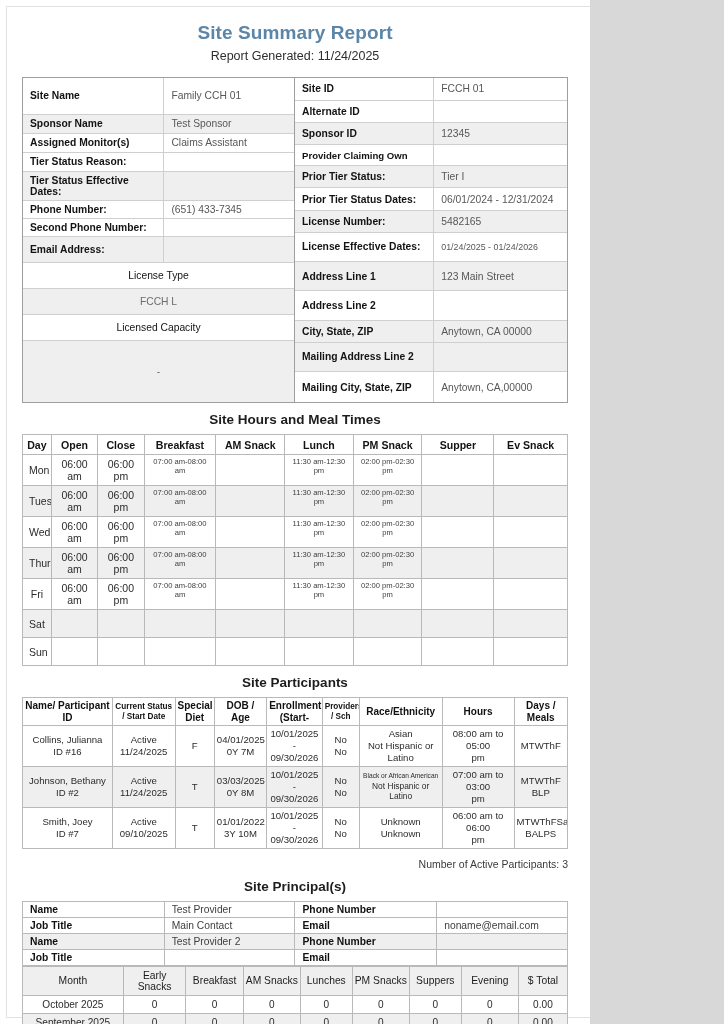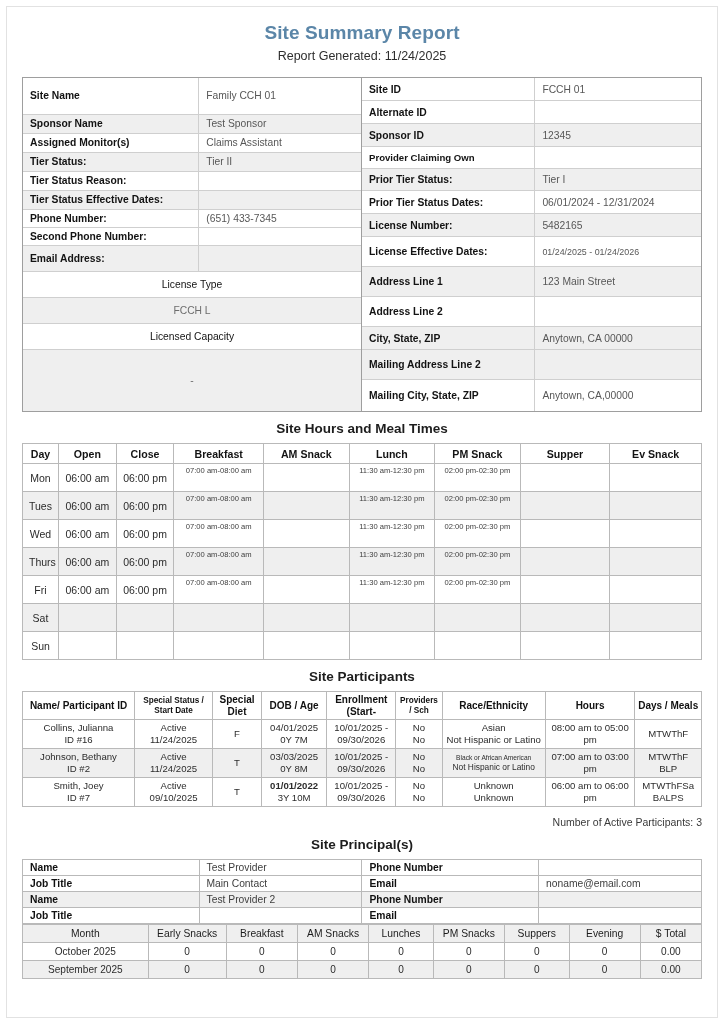--- a/index.html
+++ b/index.html
@@ -5,21 +5,21 @@
   html, body {
     margin: 0;
     padding: 0;
     background: #d8d8d8;
   }
   body {
     font-family: "Liberation Sans", sans-serif;
   }
   .page {
     position: relative;
-    width: 724px;
+    width: 590px;
     height: 1024px;
     background: #ffffff;
     box-sizing: border-box;
     overflow: hidden;
   }
   .page-frame {
     position: absolute;
     left: 6px; top: 6px;
     width: 712px; height: 1012px;
     border: 1px solid #e2e2e2;
@@ -216,24 +216,20 @@
                   <td class="k" style="height:36px">Site Name</td>
                   <td class="v">Family CCH 01</td>
                 </tr>
                 <tr class="r-shade">
                   <td class="k" style="height:19px">Sponsor Name</td>
                   <td class="v">Test Sponsor</td>
                 </tr>
                 <tr>
                   <td class="k" style="height:19px">Assigned Monitor(s)</td>
                   <td class="v">Claims Assistant</td>
-                </tr>
-                <tr class="r-shade">
-                  <td class="k" style="height:19px">Tier Status:</td>
-                  <td class="v">Tier II</td>
                 </tr>
                 <tr>
                   <td class="k" style="height:19px">Tier Status Reason:</td>
                   <td class="v"></td>
                 </tr>
                 <tr class="r-shade">
                   <td class="k" style="height:19px">Tier Status Effective Dates:</td>
                   <td class="v"></td>
                 </tr>
                 <tr>
@@ -444,21 +440,21 @@
         <col style="width:9.6%">
           <col style="width:10.2%">
           <col style="width:6.8%">
         <col style="width:15.2%">
           <col style="width:13.2%">
           <col style="width:9.8%">
       </colgroup>
       <thead>
           <tr id="part-head">
             <th>Name/ Participant ID</th>
-            <th class="sm">Special Status / Start Date</th>
+            <th class="sm">Current Status / Start Date</th>
             <th>Special Diet</th>
             <th>DOB / Age</th>
             <th>Enrollment (Start-</th>
             <th class="sm">Providers / Sch</th>
             <th>Race/Ethnicity</th>
             <th>Hours</th>
             <th>Days / Meals</th>
           </tr>
         </thead>
       <tbody id="part-body">
@@ -536,21 +532,21 @@
             <td>
               <span class="l1" style="display: block;">Smith, Joey</span>
               <span class="l2">ID #7</span>
             </td>
             <td>
               <span class="l1" style="display: block;">Active</span>
               <span class="l2">09/10/2025</span>
             </td>
             <td>T</td>
             <td>
-              <span class="l1" style="display: block; font-weight: bold;">01/01/2022</span>
+              <span class="l1" style="display: block;">01/01/2022</span>
               <span class="l2">3Y 10M</span>
             </td>
             <td>
               <span class="l1" style="display: block;">10/01/2025 -</span>
               <span class="l2">09/30/2026</span>
             </td>
             <td>
               <span class="l1" style="display: block;">No</span>
               <span class="l2">No</span>
             </td>

